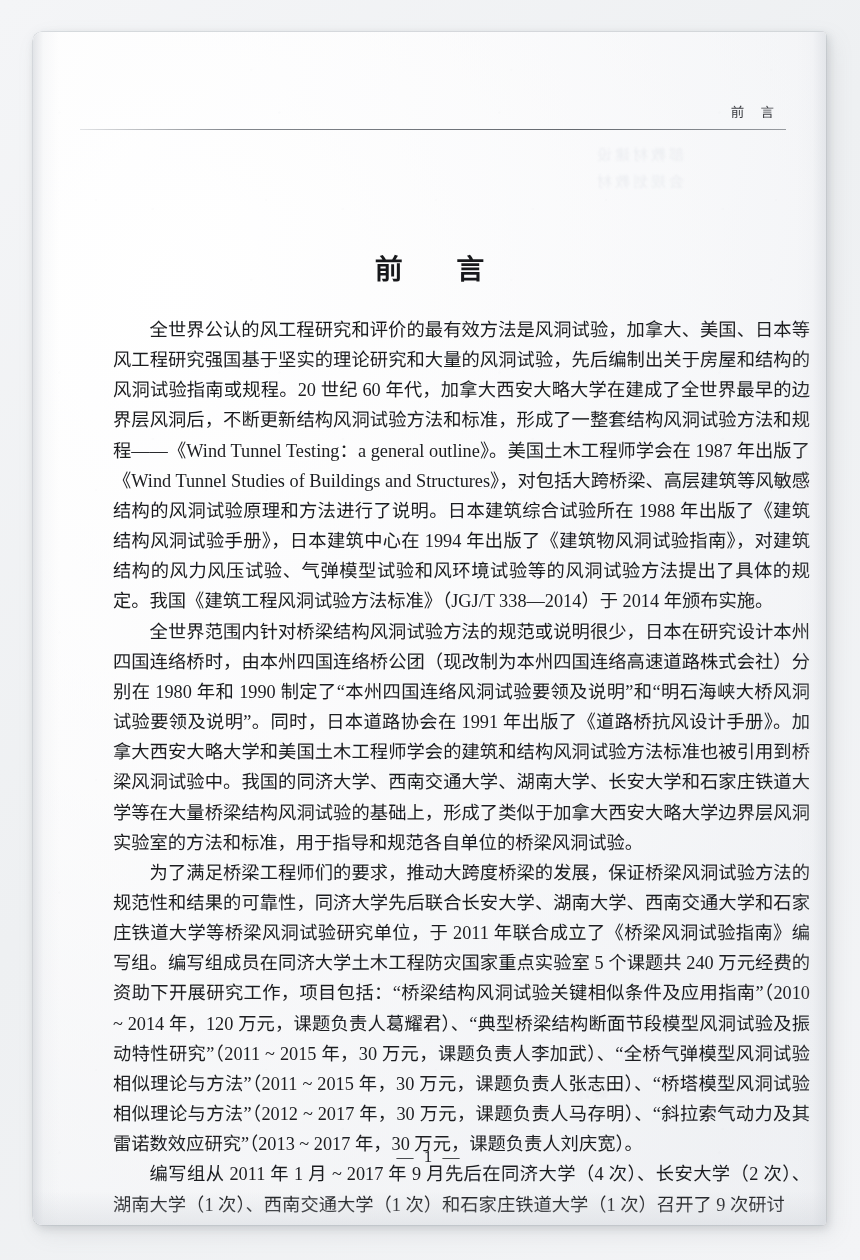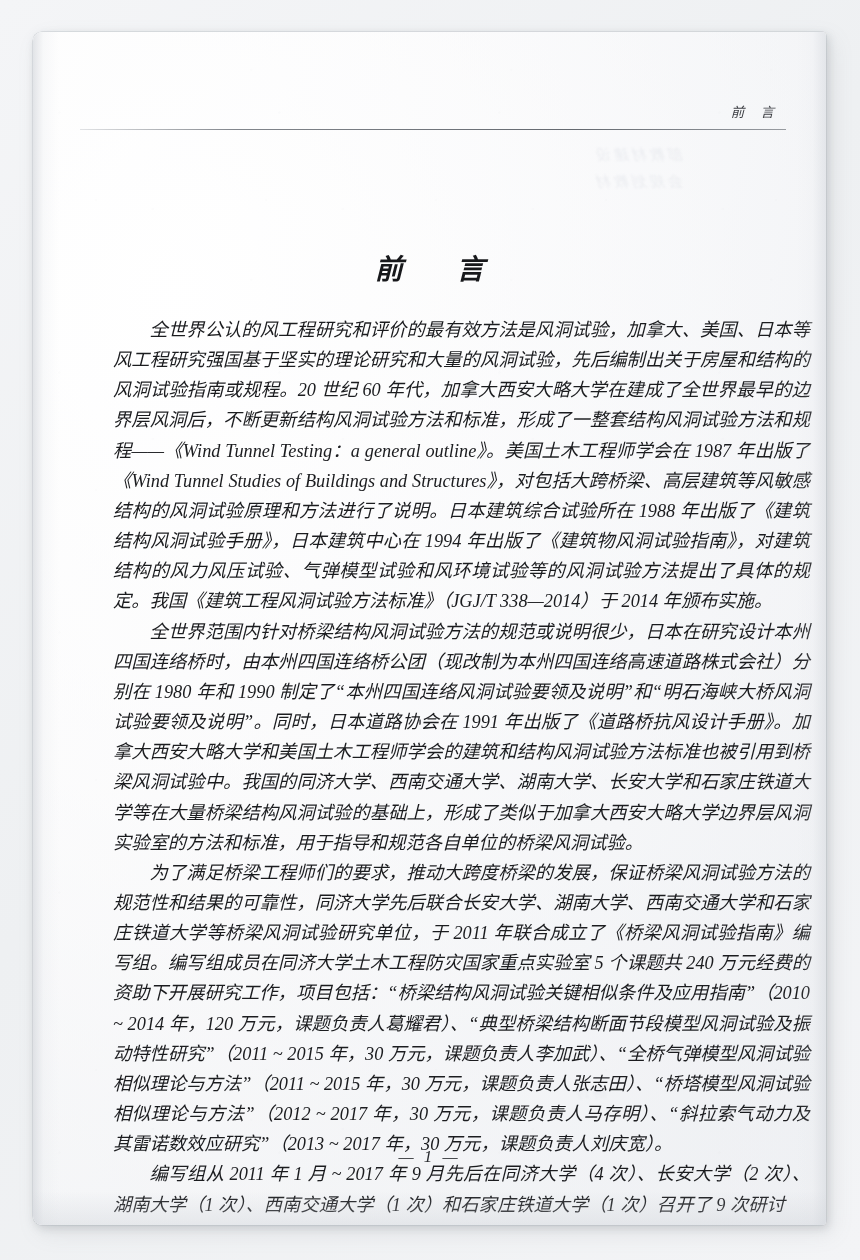--- a/index.html
+++ b/index.html
@@ -64,21 +64,20 @@
     top: auto; left: 0; right: 0; bottom: 0;
     width: auto; height: 34px;
     background: linear-gradient(0deg, rgba(206,210,216,0.38) 0%, rgba(255,255,255,0) 100%);
   }
 
   
   .page-inner {
     position: absolute;
     inset: 0;
     padding: 0;
-    font-style: italic;
   }
 
   
   .running-head {
     position: absolute;
     left: 47px;
     right: 34px;
     top: 69px;
     height: 34px;
   }

